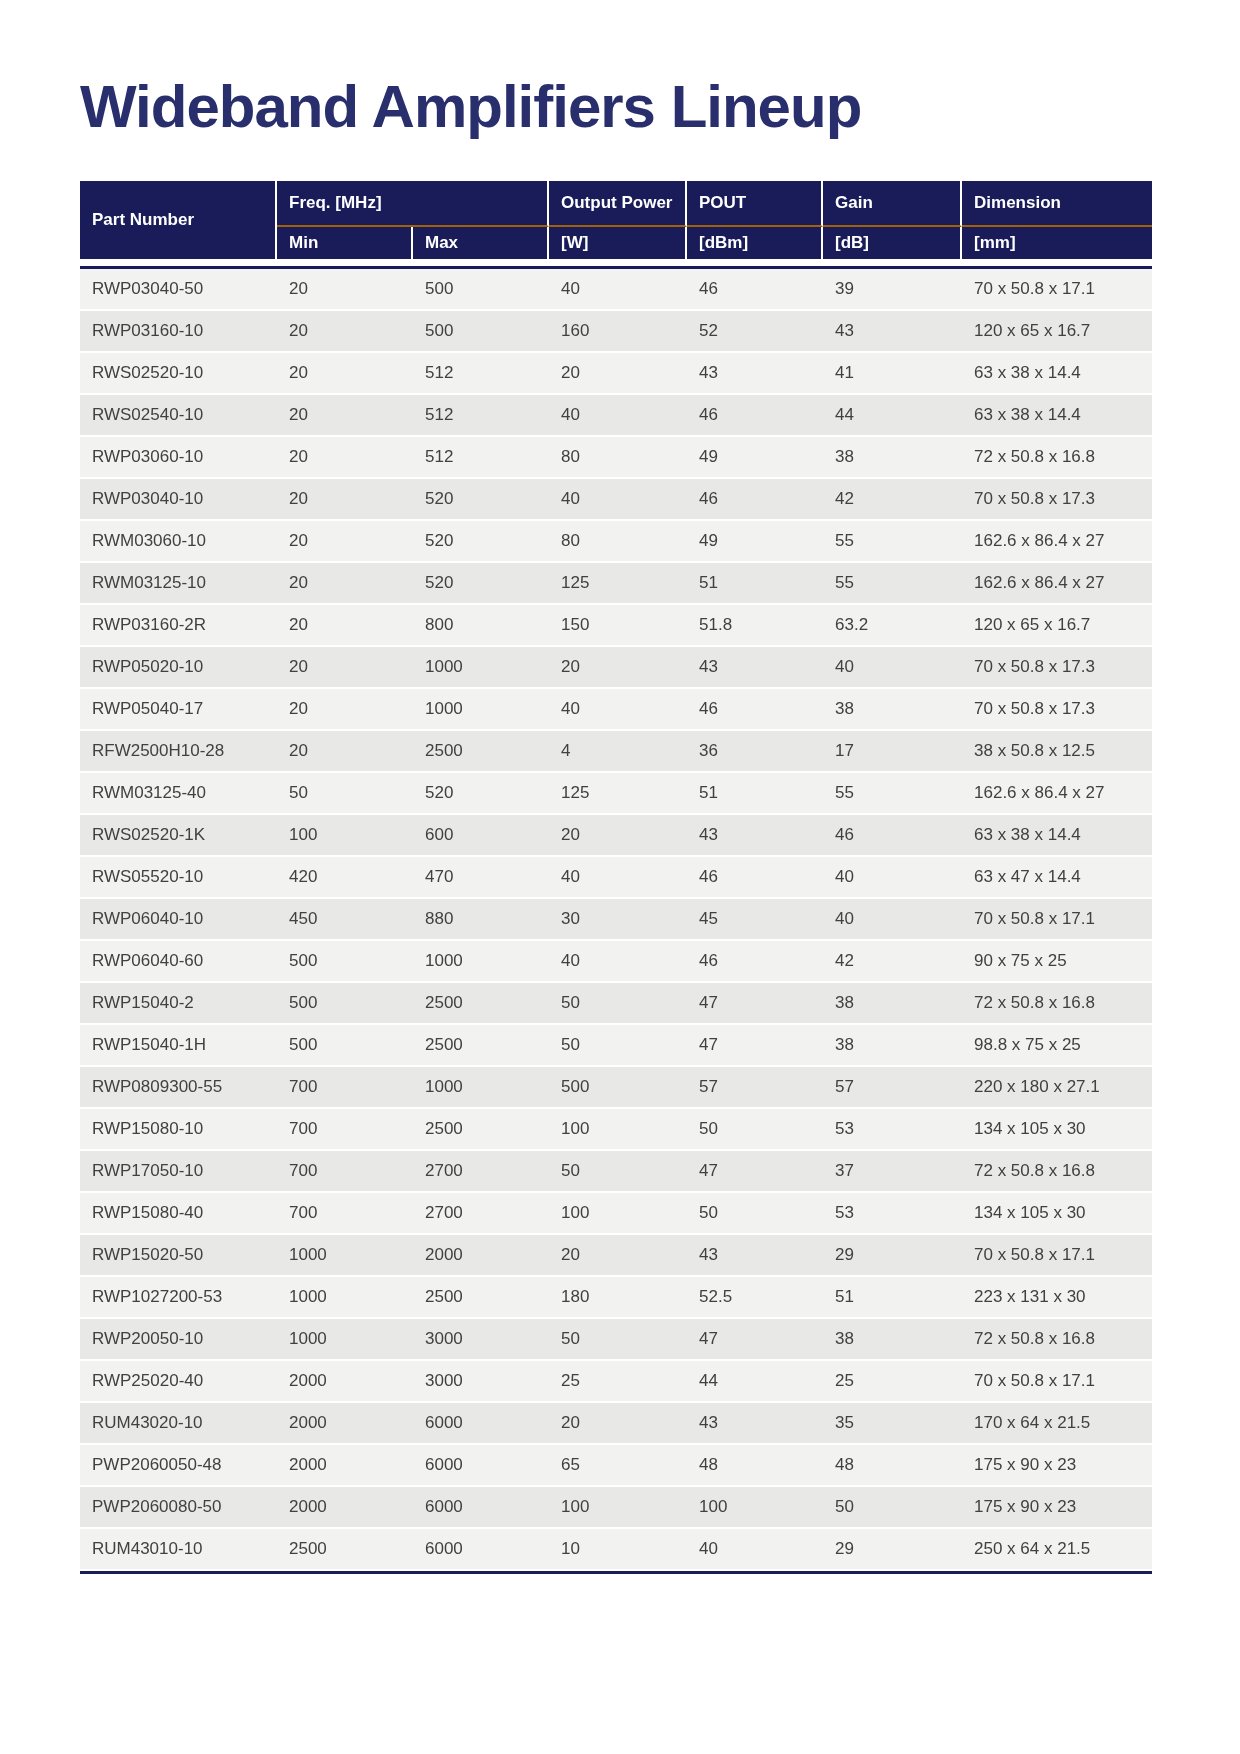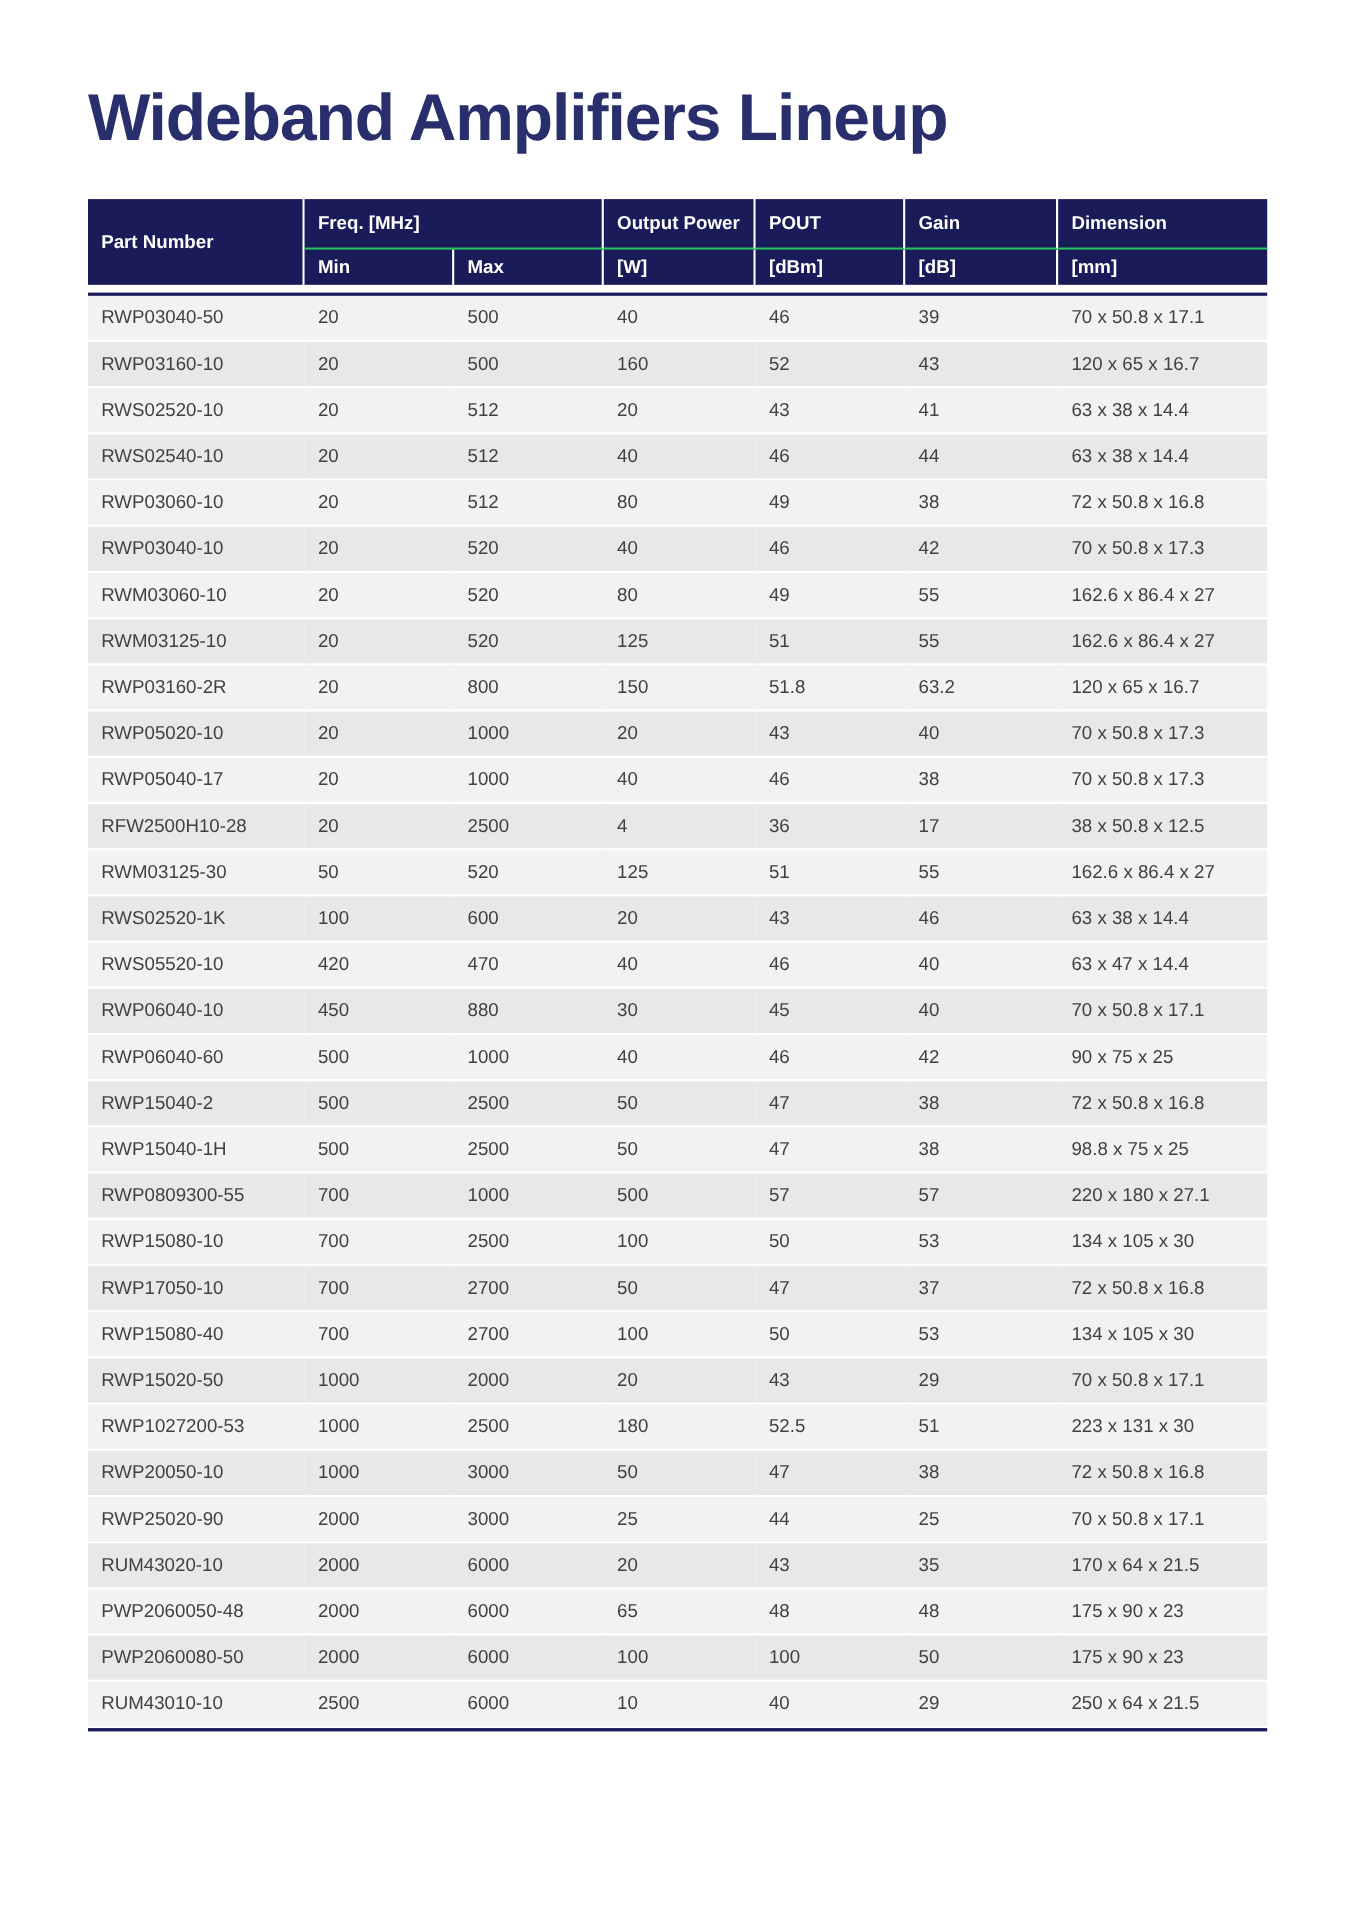--- a/index.html
+++ b/index.html
@@ -31,21 +31,21 @@
     color: #ffffff;
     font-size: 17px;
     font-weight: 700;
     text-align: left;
     padding: 0 12px;
     vertical-align: middle;
   }
   thead tr.group-row th { height: 46px; }
   thead tr.unit-row th { height: 32px; }
   thead th.sep-right { border-right: 2px solid #ffffff; }
-  thead tr.group-row th.sep-bottom { border-bottom: 2px solid #22c55e; }
+  thead tr.group-row th.sep-bottom { border-bottom: 2px solid #a16207; }
   tbody.rule-gap td {
     height: 10px;
     background: #ffffff;
     border-bottom: 3px solid var(--navy, #191c58);
     padding: 0;
   }
   tbody.rows td {
     height: 42px;
     padding: 0 12px;
     font-size: 17px;
@@ -206,21 +206,21 @@
         <tr>
           <td>RFW2500H10-28</td>
           <td>20</td>
           <td>2500</td>
           <td>4</td>
           <td>36</td>
           <td>17</td>
           <td>38 x 50.8 x 12.5</td>
         </tr>
         <tr>
-          <td>RWM03125-30</td>
+          <td>RWM03125-40</td>
           <td>50</td>
           <td>520</td>
           <td>125</td>
           <td>51</td>
           <td>55</td>
           <td>162.6 x 86.4 x 27</td>
         </tr>
         <tr>
           <td>RWS02520-1K</td>
           <td>100</td>
@@ -332,21 +332,21 @@
         <tr>
           <td>RWP20050-10</td>
           <td>1000</td>
           <td>3000</td>
           <td>50</td>
           <td>47</td>
           <td>38</td>
           <td>72 x 50.8 x 16.8</td>
         </tr>
         <tr>
-          <td>RWP25020-90</td>
+          <td>RWP25020-40</td>
           <td>2000</td>
           <td>3000</td>
           <td>25</td>
           <td>44</td>
           <td>25</td>
           <td>70 x 50.8 x 17.1</td>
         </tr>
         <tr>
           <td>RUM43020-10</td>
           <td>2000</td>

